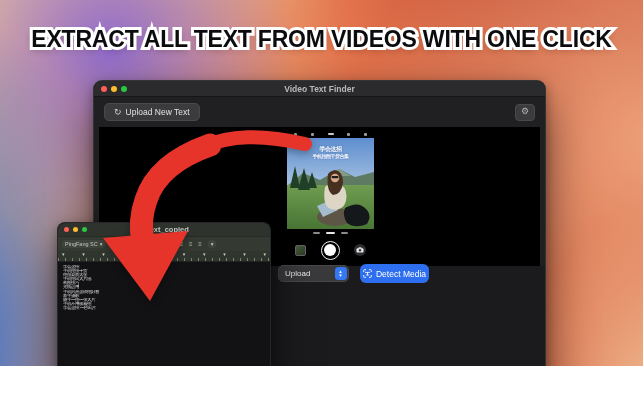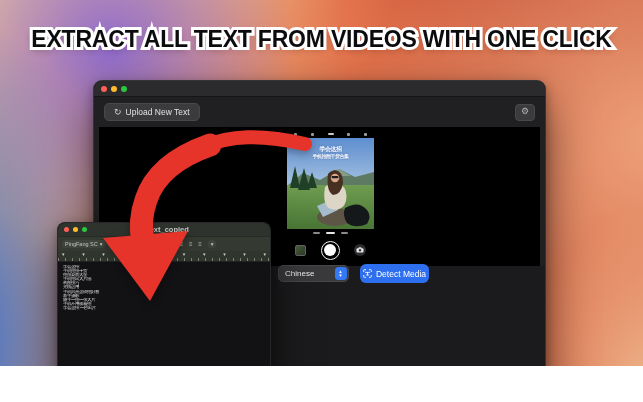--- a/index.html
+++ b/index.html
@@ -100,20 +100,21 @@
     <div class="layer fill">EXTRACT ALL TEXT FROM VIDEOS WITH ONE CLICK</div>
   </div>
 
   <div class="win main-win z-main">
     <div class="main-titlebar">
       <div class="lights">
         <div class="light l-red"></div>
         <div class="light l-yellow"></div>
         <div class="light l-green"></div>
       </div>
+      <div class="main-title">Video Text Finder</div>
     </div>
 
     <div class="main-toolbar">
       <div class="btn-upload">
         <span class="ic">↻</span>
         <span>Upload New Text</span>
       </div>
       <div class="btn-gear">
         <span>⚙</span>
       </div>
@@ -177,21 +178,21 @@
             </svg>
           </div>
         </div>
       </div>
     </div>
 
     <div class="lower-pane"></div>
 
     <div class="controls">
       <div class="lang-select">
-        <span class="val">Chinese</span>
+        <span class="val">Upload</span>
         <span class="chevs">
           <span>▲</span>
           <span>▼</span>
         </span>
       </div>
       <div class="btn-detect">
         <svg width="9" height="9" viewBox="0 0 9 9">
           <path d="M0.7 2.6 V1.4 Q0.7 0.7 1.4 0.7 H2.6 M6.4 0.7 H7.6 Q8.3 0.7 8.3 1.4 V2.6 M8.3 6.4 V7.6 Q8.3 8.3 7.6 8.3 H6.4 M2.6 8.3 H1.4 Q0.7 8.3 0.7 7.6 V6.4" fill="none" stroke="#ffffff" stroke-width="0.9" stroke-linecap="round"></path>
           <path d="M2.4 3.4 H6.6 M4.5 3.4 V6 M3.4 6 H5.6" fill="none" stroke="#ffffff" stroke-width="0.8" stroke-linecap="round"></path>
         </svg>

